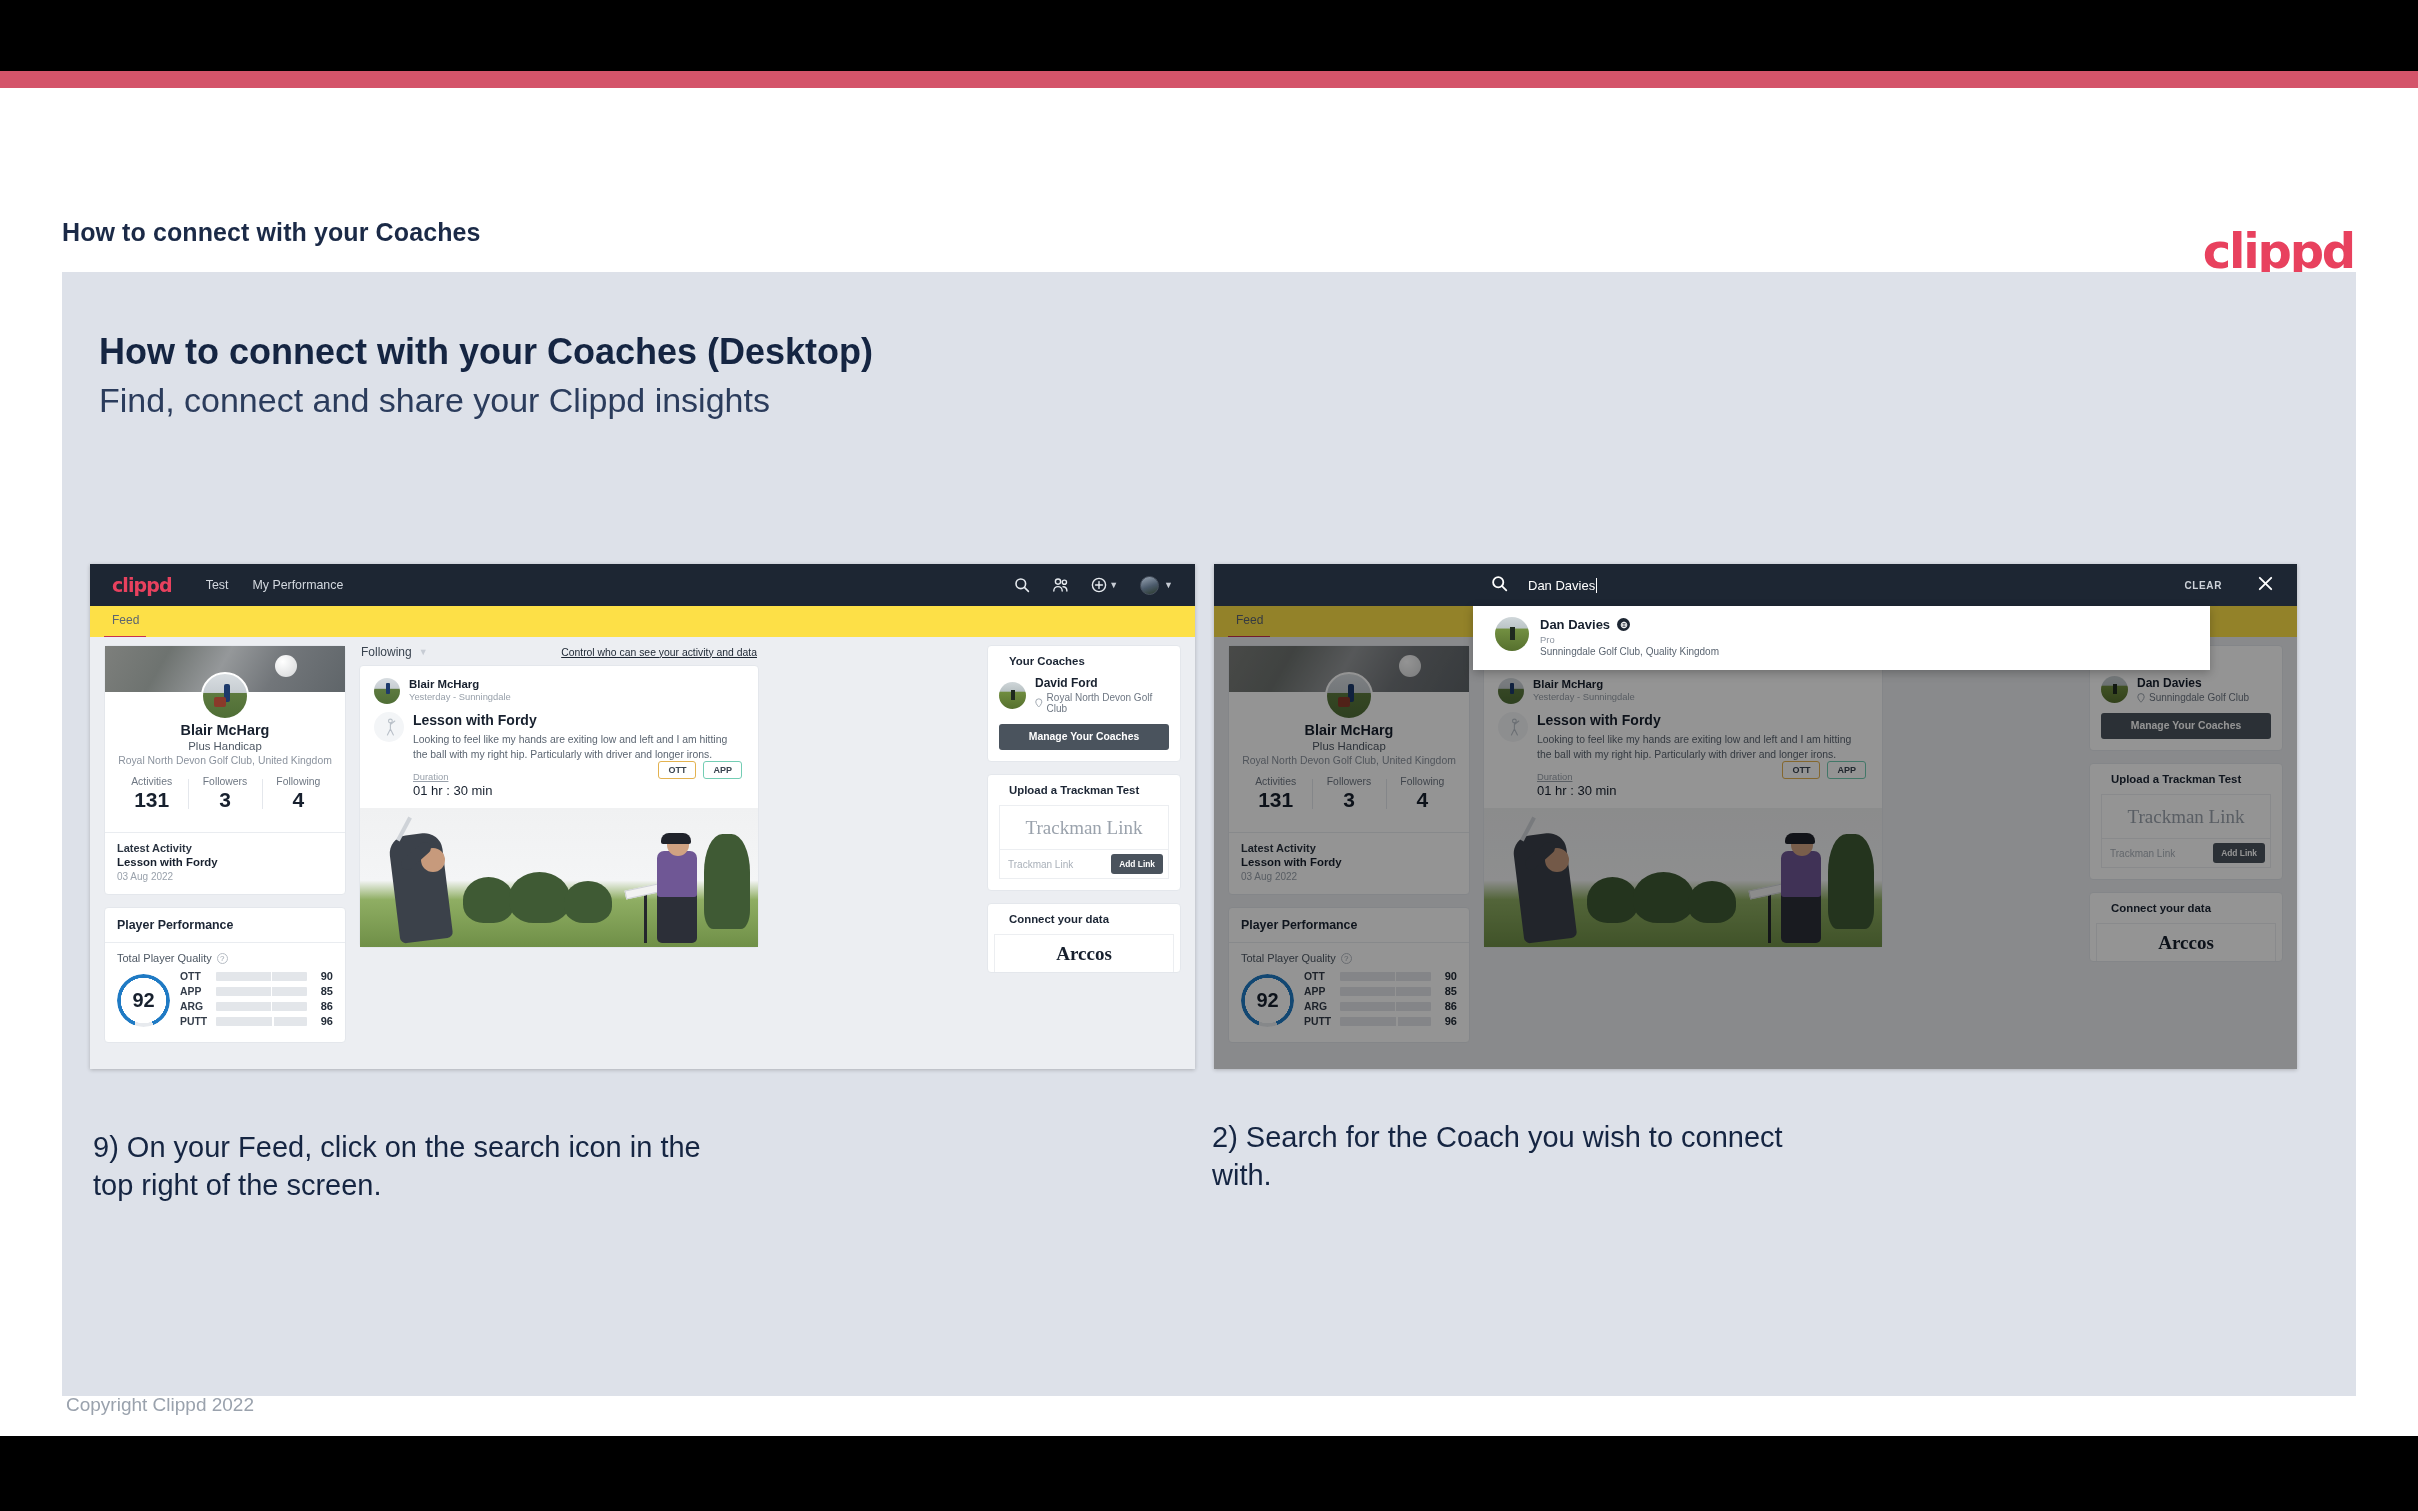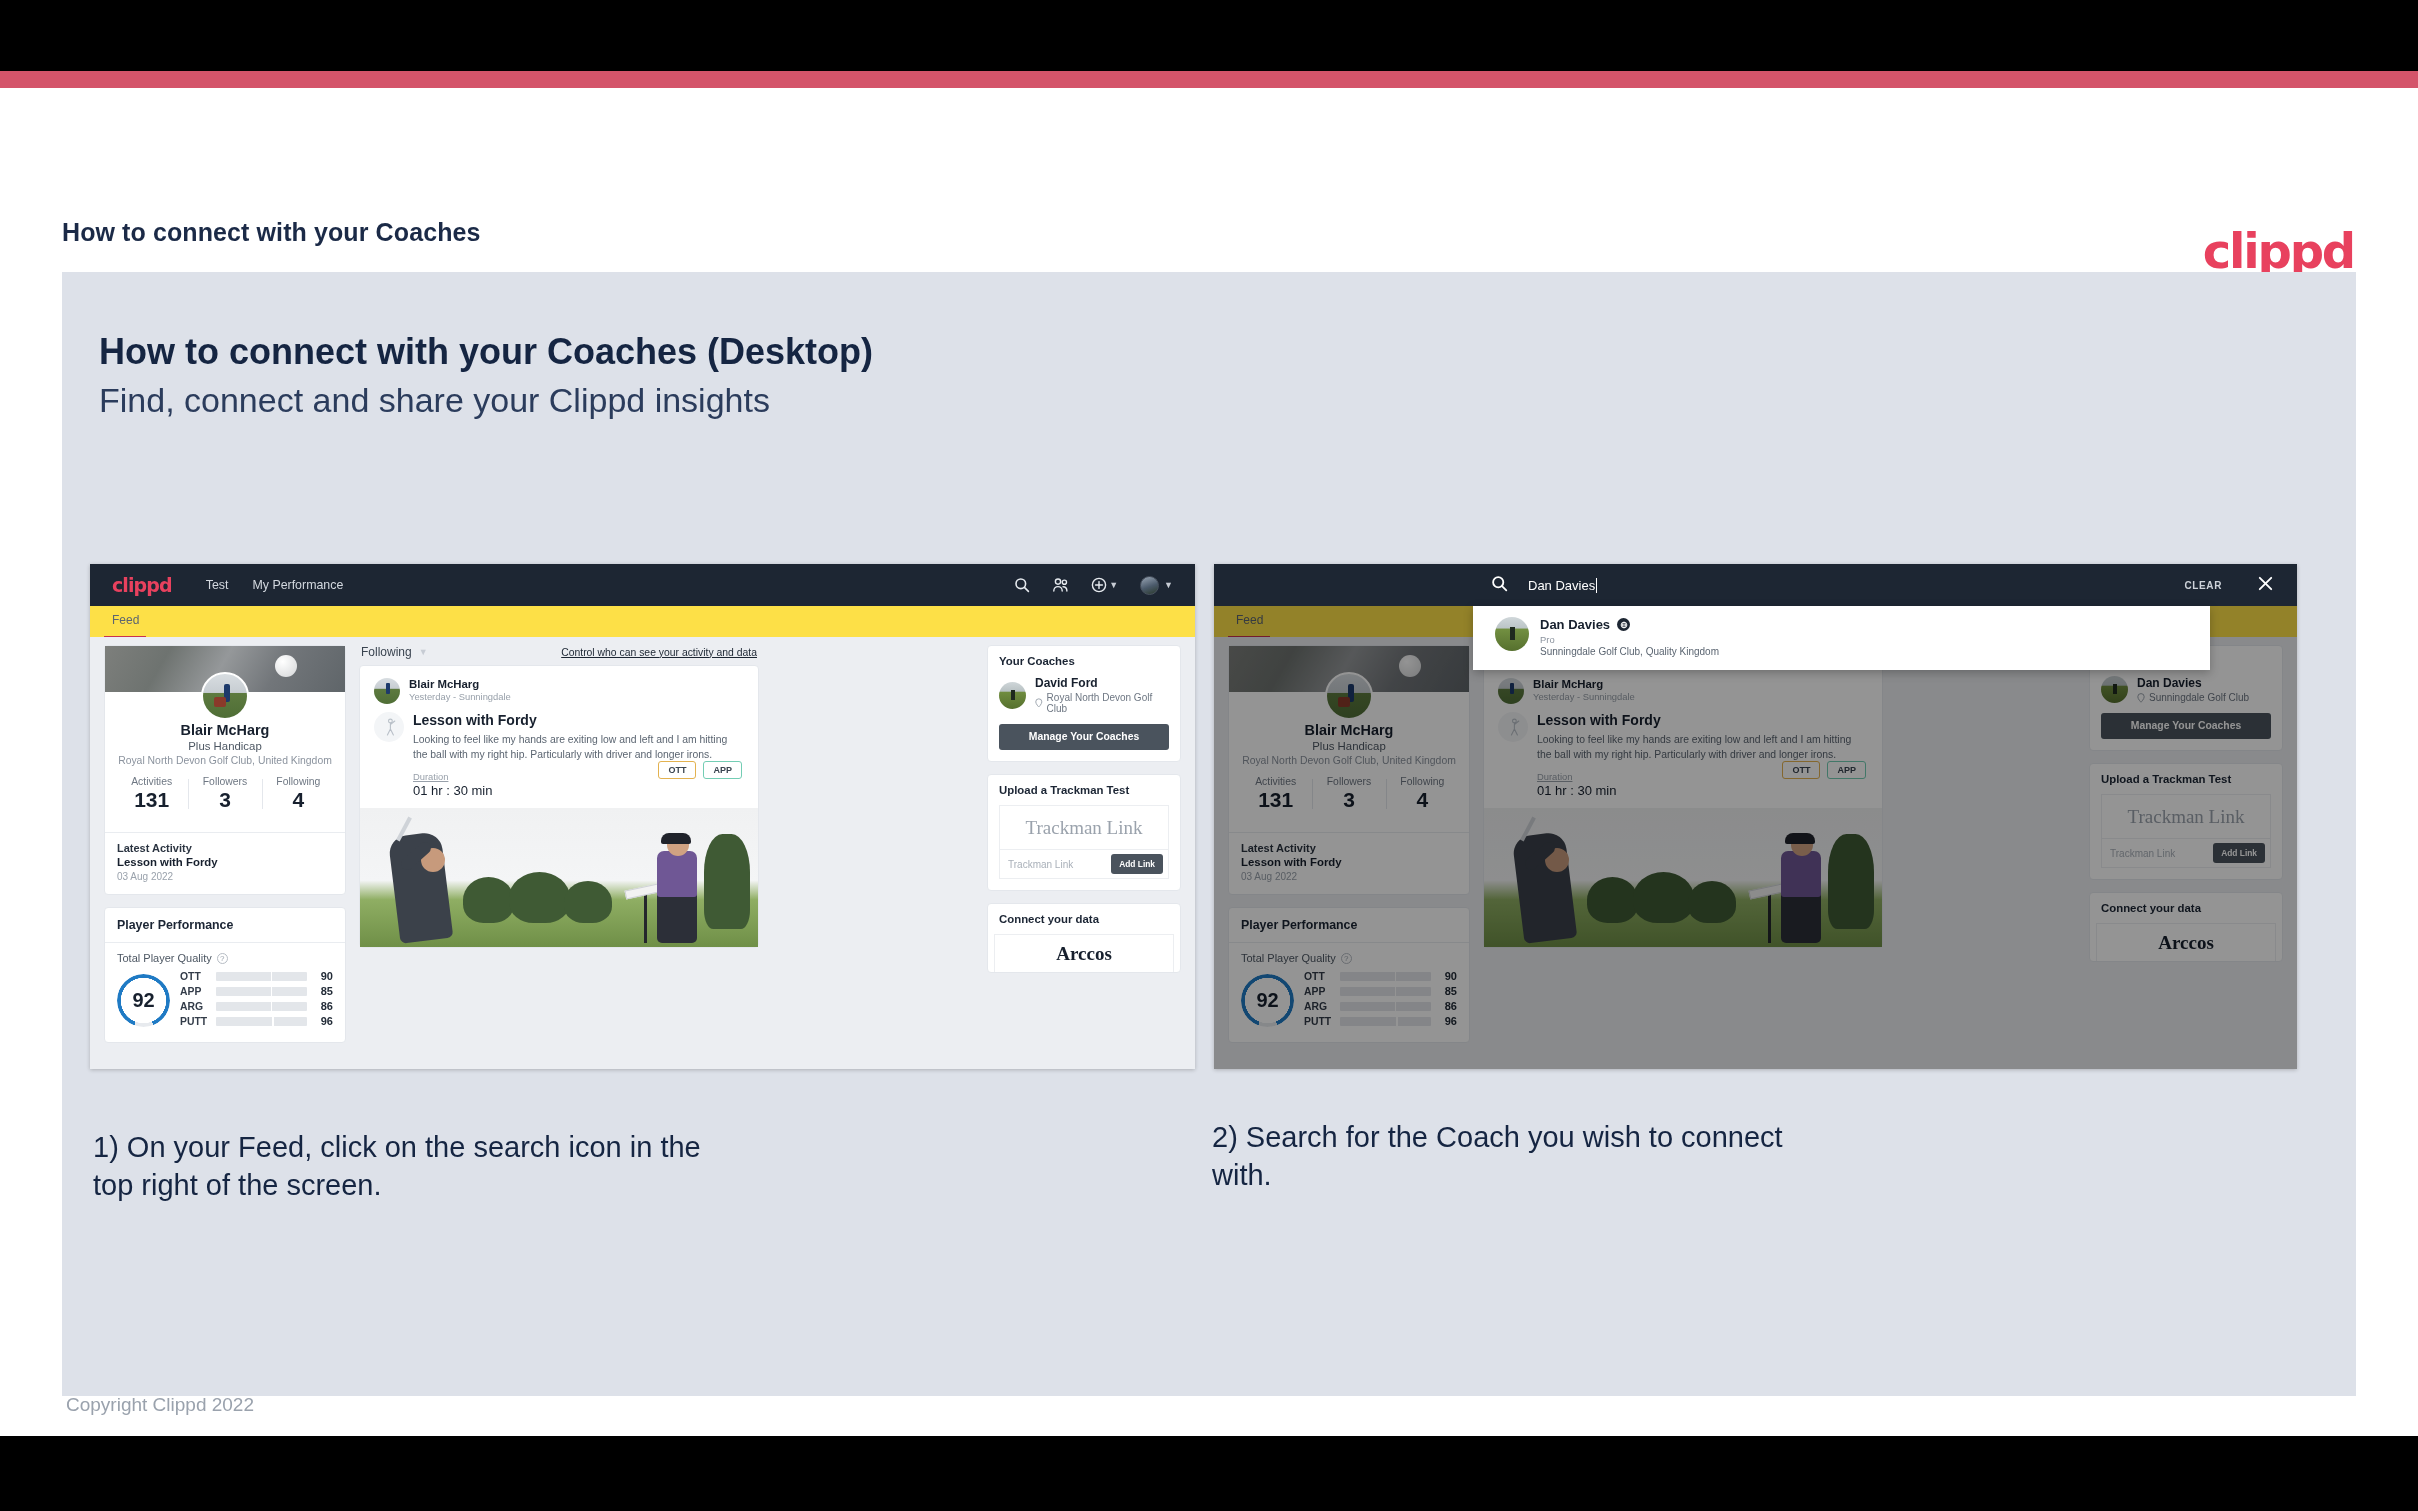--- a/index.html
+++ b/index.html
@@ -211,21 +211,21 @@
   }
   .ph-shirt-r { position:absolute; right:61px; bottom:50px; width:40px; height:46px; background:#6f5795; border-radius:7px 7px 3px 3px; }
   .ph-head-r { position:absolute; right:69px; bottom:91px; width:22px; height:22px; border-radius:50%; background:#d0a282; }
   .ph-cap-r { position:absolute; right:67px; bottom:103px; width:30px; height:11px; border-radius:8px 8px 2px 2px; background:#20232b; }
   .ph-stand { position:absolute; right:111px; bottom:4px; width:3px; height:51px; background:#24262c; }
   .ph-tablet { position:absolute; right:99px; bottom:51px; width:34px; height:9px; background:#f2f2f2; transform:rotate(-12deg); border:1px solid #cfd2d6; }
 
   
   .col-right { position:absolute; right:14px; top:8px; width:194px; }
   .rcard { margin-bottom:12px; }
-  .rcard-head { padding:9px 11px; font-size:11.4px; font-weight:700; color:#1b2534; }
+  .rcard-head { padding:9px 21px; font-size:11.4px; font-weight:700; color:#1b2534; }
   .coach-row { display:flex; align-items:center; gap:9px; padding:0 11px 10px; }
   .coach-avatar {
     width:27px; height:27px; border-radius:50%; flex:0 0 auto;
     background:linear-gradient(180deg,#cfd6d9 0%,#b9c2c4 34%,#6f8c3f 38%,#56702e 100%);
     position:relative; overflow:hidden;
   }
   .coach-avatar .fig { position:absolute; left:44%; top:30%; width:4px; height:10px; background:#1e2a1e; }
   .coach-name { font-size:12px; font-weight:700; color:#17202e; }
   .coach-club { font-size:10px; color:#6e7783; margin-top:2px; display:flex; align-items:center; gap:4px; }
   .btn-dark {
@@ -295,21 +295,21 @@
   <div class="header-title">How to connect with your Coaches</div>
   <div class="logo">clippd</div>
   <div class="header-rule"></div>
 </div>
 
 <div class="panel"></div>
 
 <div class="slide-title">How to connect with your Coaches (Desktop)</div>
 <div class="slide-subtitle">Find, connect and share your Clippd insights</div>
 
-<div class="caption caption-1">1) On your Feed, click on the search icon in the top right of the screen.</div>
+<div class="caption caption-1">9) On your Feed, click on the search icon in the top right of the screen.</div>
 <div class="caption caption-2">2) Search for the Coach you wish to connect with.</div>
 
 <div class="footer-copy">Copyright Clippd 2022</div>
 <div class="band-bottom-black"></div>
 
 <div class="shot shot-1">
 
   <div class="appbar">
     <div class="appbar-logo">clippd</div>
     <div class="appbar-nav">

